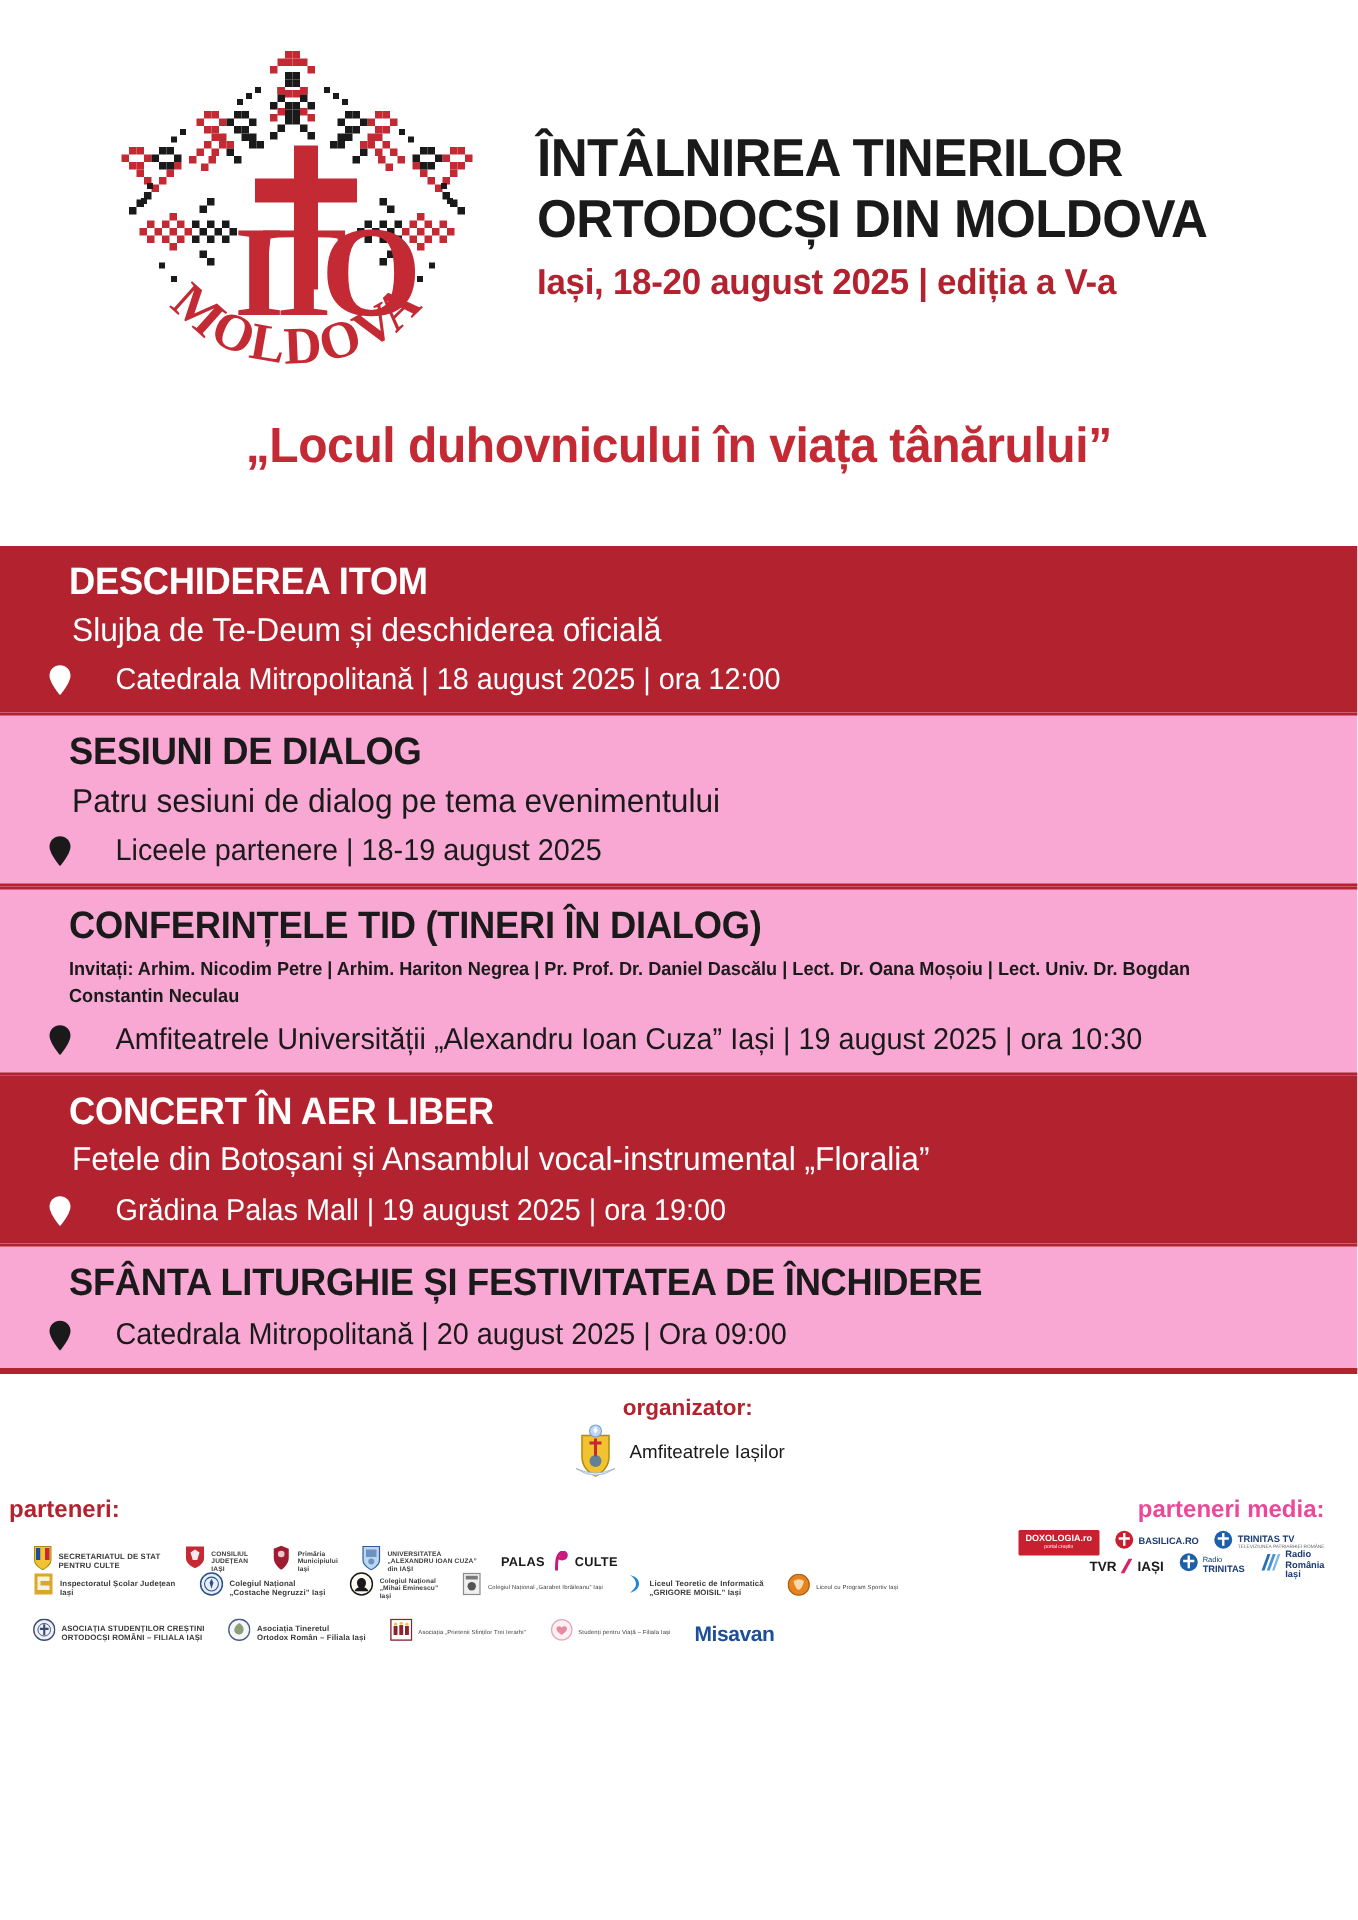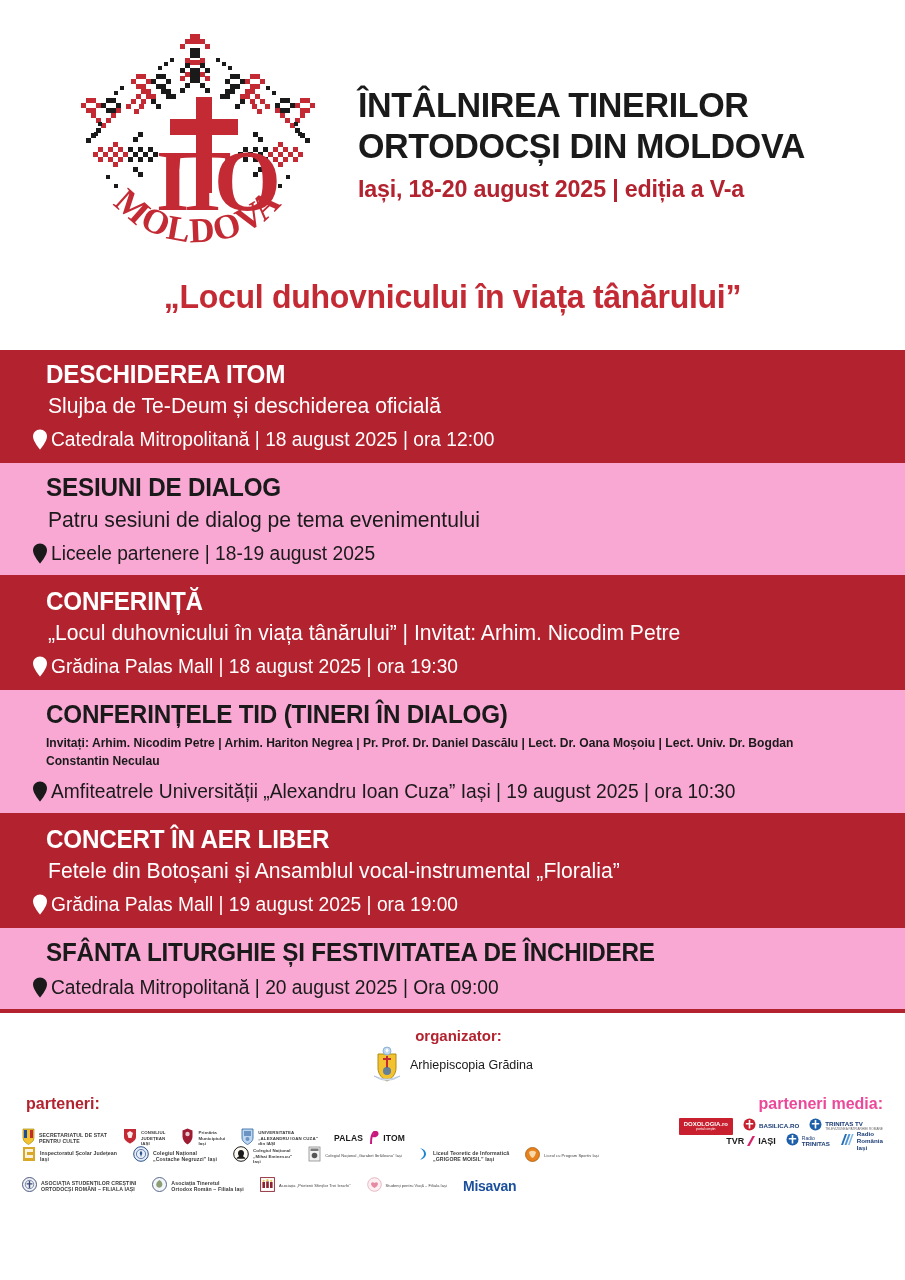--- a/index.html
+++ b/index.html
@@ -63,21 +63,21 @@
     font-family:"Liberation Sans", sans-serif;
     font-weight:bold;
     font-size:33px;
     color:#c32a34;
     letter-spacing:-0.3px;
     margin-top:10px;
     transform:scaleX(0.97);
   }
 
   
-  .program{margin-top:34px;}
+  .program{margin-top:48px;}
   .band{
     position:relative;
     box-sizing:border-box;
     padding:10px 0 10px 0;
   }
   .band.red{
     background:#b3232f;
     color:#ffffff;
   }
   .band.white{
@@ -119,20 +119,21 @@
   }
   .ev-meta{
     display:flex;
     align-items:center;
     margin-top:9px;
     margin-left:-14px;
     font-family:"Liberation Sans", sans-serif;
     font-size:20px;
     line-height:1.15;
     white-space:nowrap;
+    gap:26px;
   }
   .ev-meta .pin{
     flex:0 0 auto;
     width:16px;height:21px;
     margin-right:3px;
     display:inline-block;
   }
   .ev-meta .metatext{
     transform:scaleX(0.96);
     transform-origin:left center;
@@ -169,21 +170,21 @@
     color:#1a1a1a;
     margin-left:8px;
   }
 
   .partners-heads{
     position:absolute;
     top:82px;left:0;right:0;
     height:18px;
   }
   .ph-left{
-    position:absolute;left:26px;top:0;
+    position:absolute;left:6px;top:0;
     font-family:"Liberation Sans", sans-serif;
     font-weight:bold;font-size:16px;color:#b3232f;
   }
   .ph-right{
     position:absolute;right:22px;top:0;
     font-family:"Liberation Sans", sans-serif;
     font-weight:bold;font-size:16px;color:#ec4899;
   }
   .plogo{
     display:flex;align-items:center;gap:4px;
@@ -533,33 +534,20 @@
           <div class="ev-sub">Patru sesiuni de dialog pe tema evenimentului</div>
           <div class="ev-meta">
             <svg class="pin" viewBox="0 0 16 21">
               <path d="M8 0.5 C4.1 0.5 1 3.6 1 7.4 C1 12.4 8 20.5 8 20.5 C8 20.5 15 12.4 15 7.4 C15 3.6 11.9 0.5 8 0.5 Z" fill="currentColor"></path>
               <circle cx="8" cy="7.3" r="2.5" fill="#fff" fill-opacity="0"></circle>
             </svg>
             <span class="metatext">Liceele partenere | 18-19 august 2025</span>
           </div>
         </div>
       </div>
-      <div class="band red">
-        <div class="band-inner">
-          <div class="ev-title">CONFERINȚĂ</div>
-          <div class="ev-sub">„Locul duhovnicului în viața tânărului”  | Invitat: Arhim. Nicodim Petre</div>
-          <div class="ev-meta">
-            <svg class="pin" viewBox="0 0 16 21">
-              <path d="M8 0.5 C4.1 0.5 1 3.6 1 7.4 C1 12.4 8 20.5 8 20.5 C8 20.5 15 12.4 15 7.4 C15 3.6 11.9 0.5 8 0.5 Z" fill="currentColor"></path>
-              <circle cx="8" cy="7.3" r="2.5" fill="#fff" fill-opacity="0"></circle>
-            </svg>
-            <span class="metatext">Grădina Palas Mall | 18 august 2025 | ora 19:30</span>
-          </div>
-        </div>
-      </div>
       <div class="band white">
         <div class="band-inner">
           <div class="ev-title">CONFERINȚELE TID (TINERI ÎN DIALOG)</div>
           <div class="ev-invited">Invitați: Arhim. Nicodim Petre | Arhim. Hariton Negrea | Pr. Prof. Dr. Daniel Dascălu | Lect. Dr. Oana Moșoiu | Lect. Univ. Dr. Bogdan Constantin Neculau</div>
           <div class="ev-meta">
             <svg class="pin" viewBox="0 0 16 21">
               <path d="M8 0.5 C4.1 0.5 1 3.6 1 7.4 C1 12.4 8 20.5 8 20.5 C8 20.5 15 12.4 15 7.4 C15 3.6 11.9 0.5 8 0.5 Z" fill="currentColor"></path>
               <circle cx="8" cy="7.3" r="2.5" fill="#fff" fill-opacity="0"></circle>
             </svg>
             <span class="metatext">Amfiteatrele Universității „Alexandru Ioan Cuza” Iași | 19 august 2025 | ora 10:30</span>
@@ -599,21 +587,21 @@
       <div class="organizer-label">organizator:</div>
       <div class="organizer-row">
         <svg width="30" height="38" viewBox="0 0 30 38">
           <path d="M6 8 h18 v14 c0 7 -5 11 -9 13 c-4 -2 -9 -6 -9 -13 z" fill="#f2c230" stroke="#b08a10" stroke-width="1"></path>
           <circle cx="15" cy="5" r="4" fill="#bdd7f0" stroke="#7fa6cc" stroke-width="0.8"></circle>
           <path d="M15 2 l1.6 2.4 l-1.6 2.4 l-1.6 -2.4 z" fill="#fff"></path>
           <path d="M11 12 h8 v2 h-8 z M14 10 h2 v12 h-2 z" fill="#c32a34"></path>
           <circle cx="15" cy="25" r="4" fill="#3e6fb0" opacity="0.8"></circle>
           <path d="M2 30 q13 6 26 0 q-13 9 -26 0 z" fill="#eef3fa" stroke="#9bb4d0" stroke-width="0.6"></path>
         </svg>
-        <div class="organizer-name">Arhiepiscopia Grădina</div>
+        <div class="organizer-name">Amfiteatrele Iașilor</div>
       </div>
     </div>
 
     <div class="partners-heads">
       <div class="ph-left">parteneri:</div>
       <div class="ph-right">parteneri media:</div>
     </div>
 
     <div class="prow-abs" id="prow1" style="top:112px;">
         <div class="plogo">
@@ -646,21 +634,21 @@
               <circle cx="6.5" cy="11" r="2" fill="#2a5d9e" opacity=".55"></circle>
             </svg></span>
           <div class="ptext sm">UNIVERSITATEA<br>„ALEXANDRU IOAN CUZA”<br>din IAȘI</div>
         </div>
         <div class="plogo">
           <span style="font-family:'Liberation Sans',sans-serif;font-size:8.5px;font-weight:bold;color:#1a1a1a;letter-spacing:.2px">PALAS</span>
           <svg width="12" height="14" viewBox="0 0 12 14">
             <path d="M4 13 C4 8 4 3 7 1 C9 0 11 1.5 10.4 3.6 C9.8 5.6 7 5.6 5.6 4.6" fill="none" stroke="#c8197e" stroke-width="2"></path>
             <circle cx="8.4" cy="3.2" r="2.1" fill="#c8197e"></circle>
           </svg>
-          <span style="font-family:'Liberation Sans',sans-serif;font-size:8.5px;font-weight:bold;color:#1a1a1a;letter-spacing:.2px">ITOM</span>
+          <span style="font-family:'Liberation Sans',sans-serif;font-size:8.5px;font-weight:bold;color:#1a1a1a;letter-spacing:.2px">CULTE</span>
         </div>
       </div>
     <div class="prow-abs" id="prow2" style="top:130px;">
         <div class="plogo">
           <span class="mark"><svg width="14" height="16" viewBox="0 0 14 16">
               <rect x="1" y="1" width="12" height="14" fill="#d9a829"></rect>
               <path d="M3 3 h8 v3 h-6 v3 h6 v3 h-8 z" fill="#fff" opacity=".85"></path>
             </svg></span>
           <div class="ptext">Inspectoratul Școlar Județean<br>Iași</div>
         </div>

